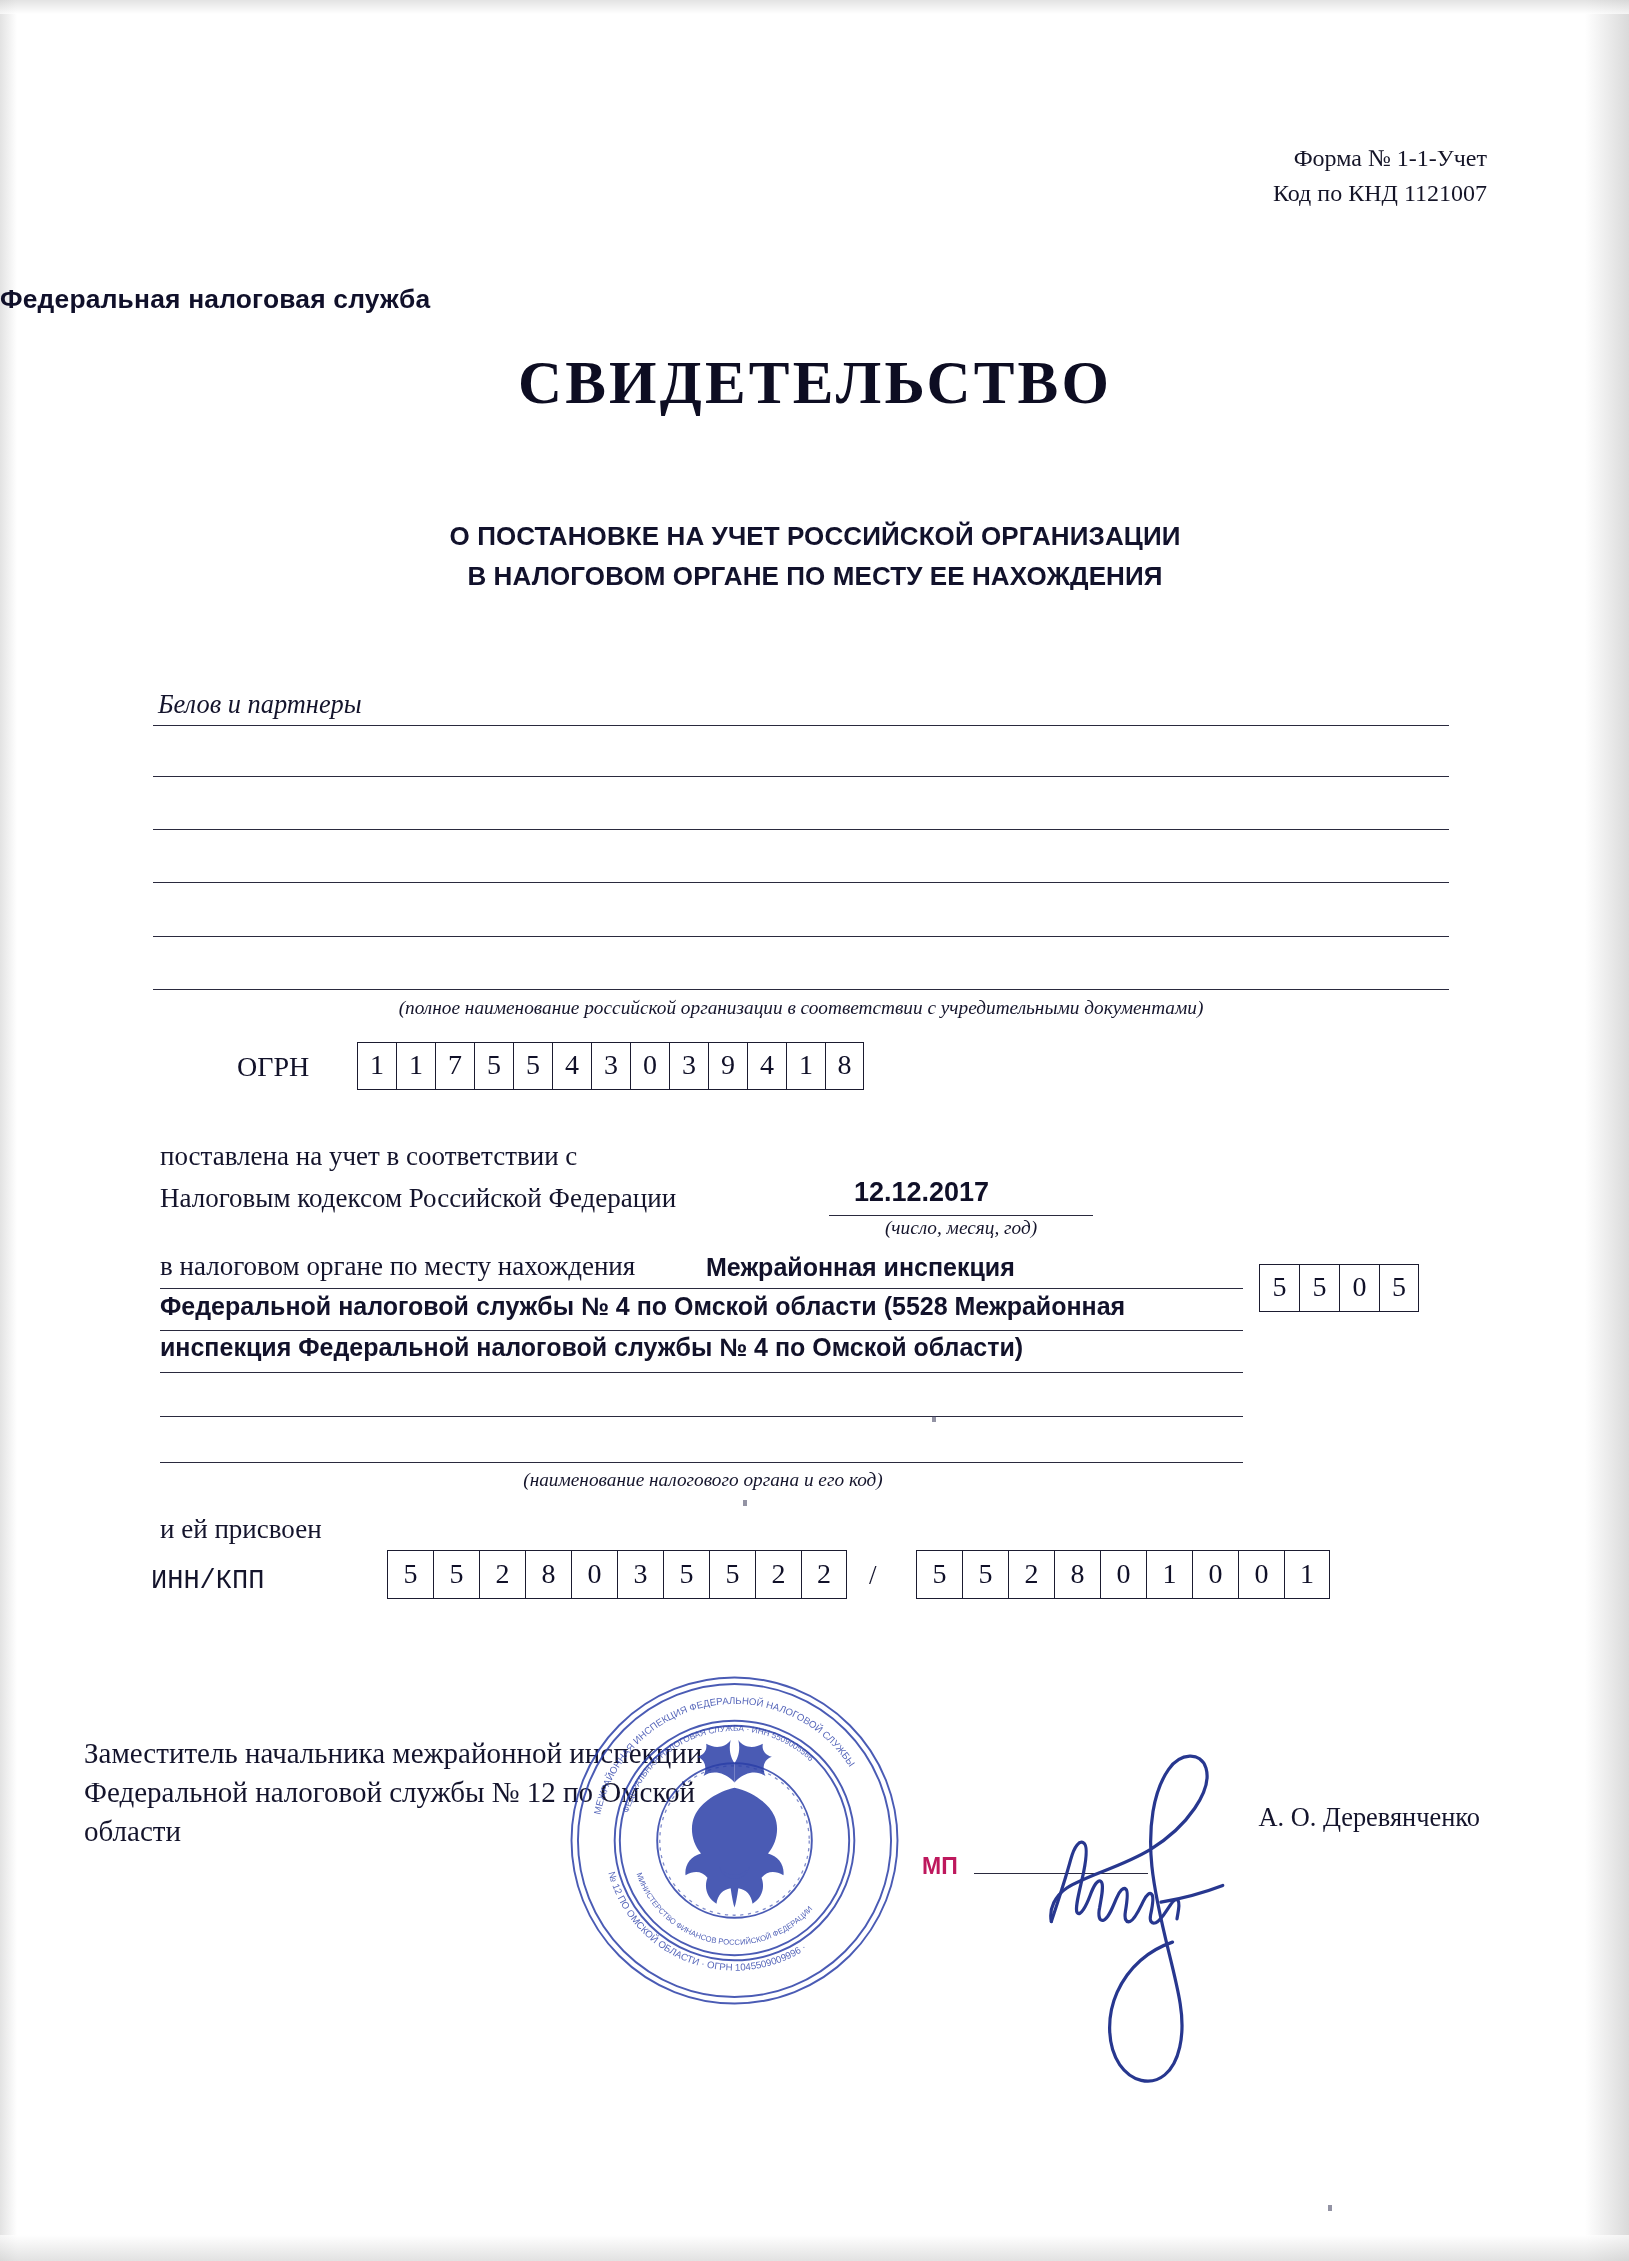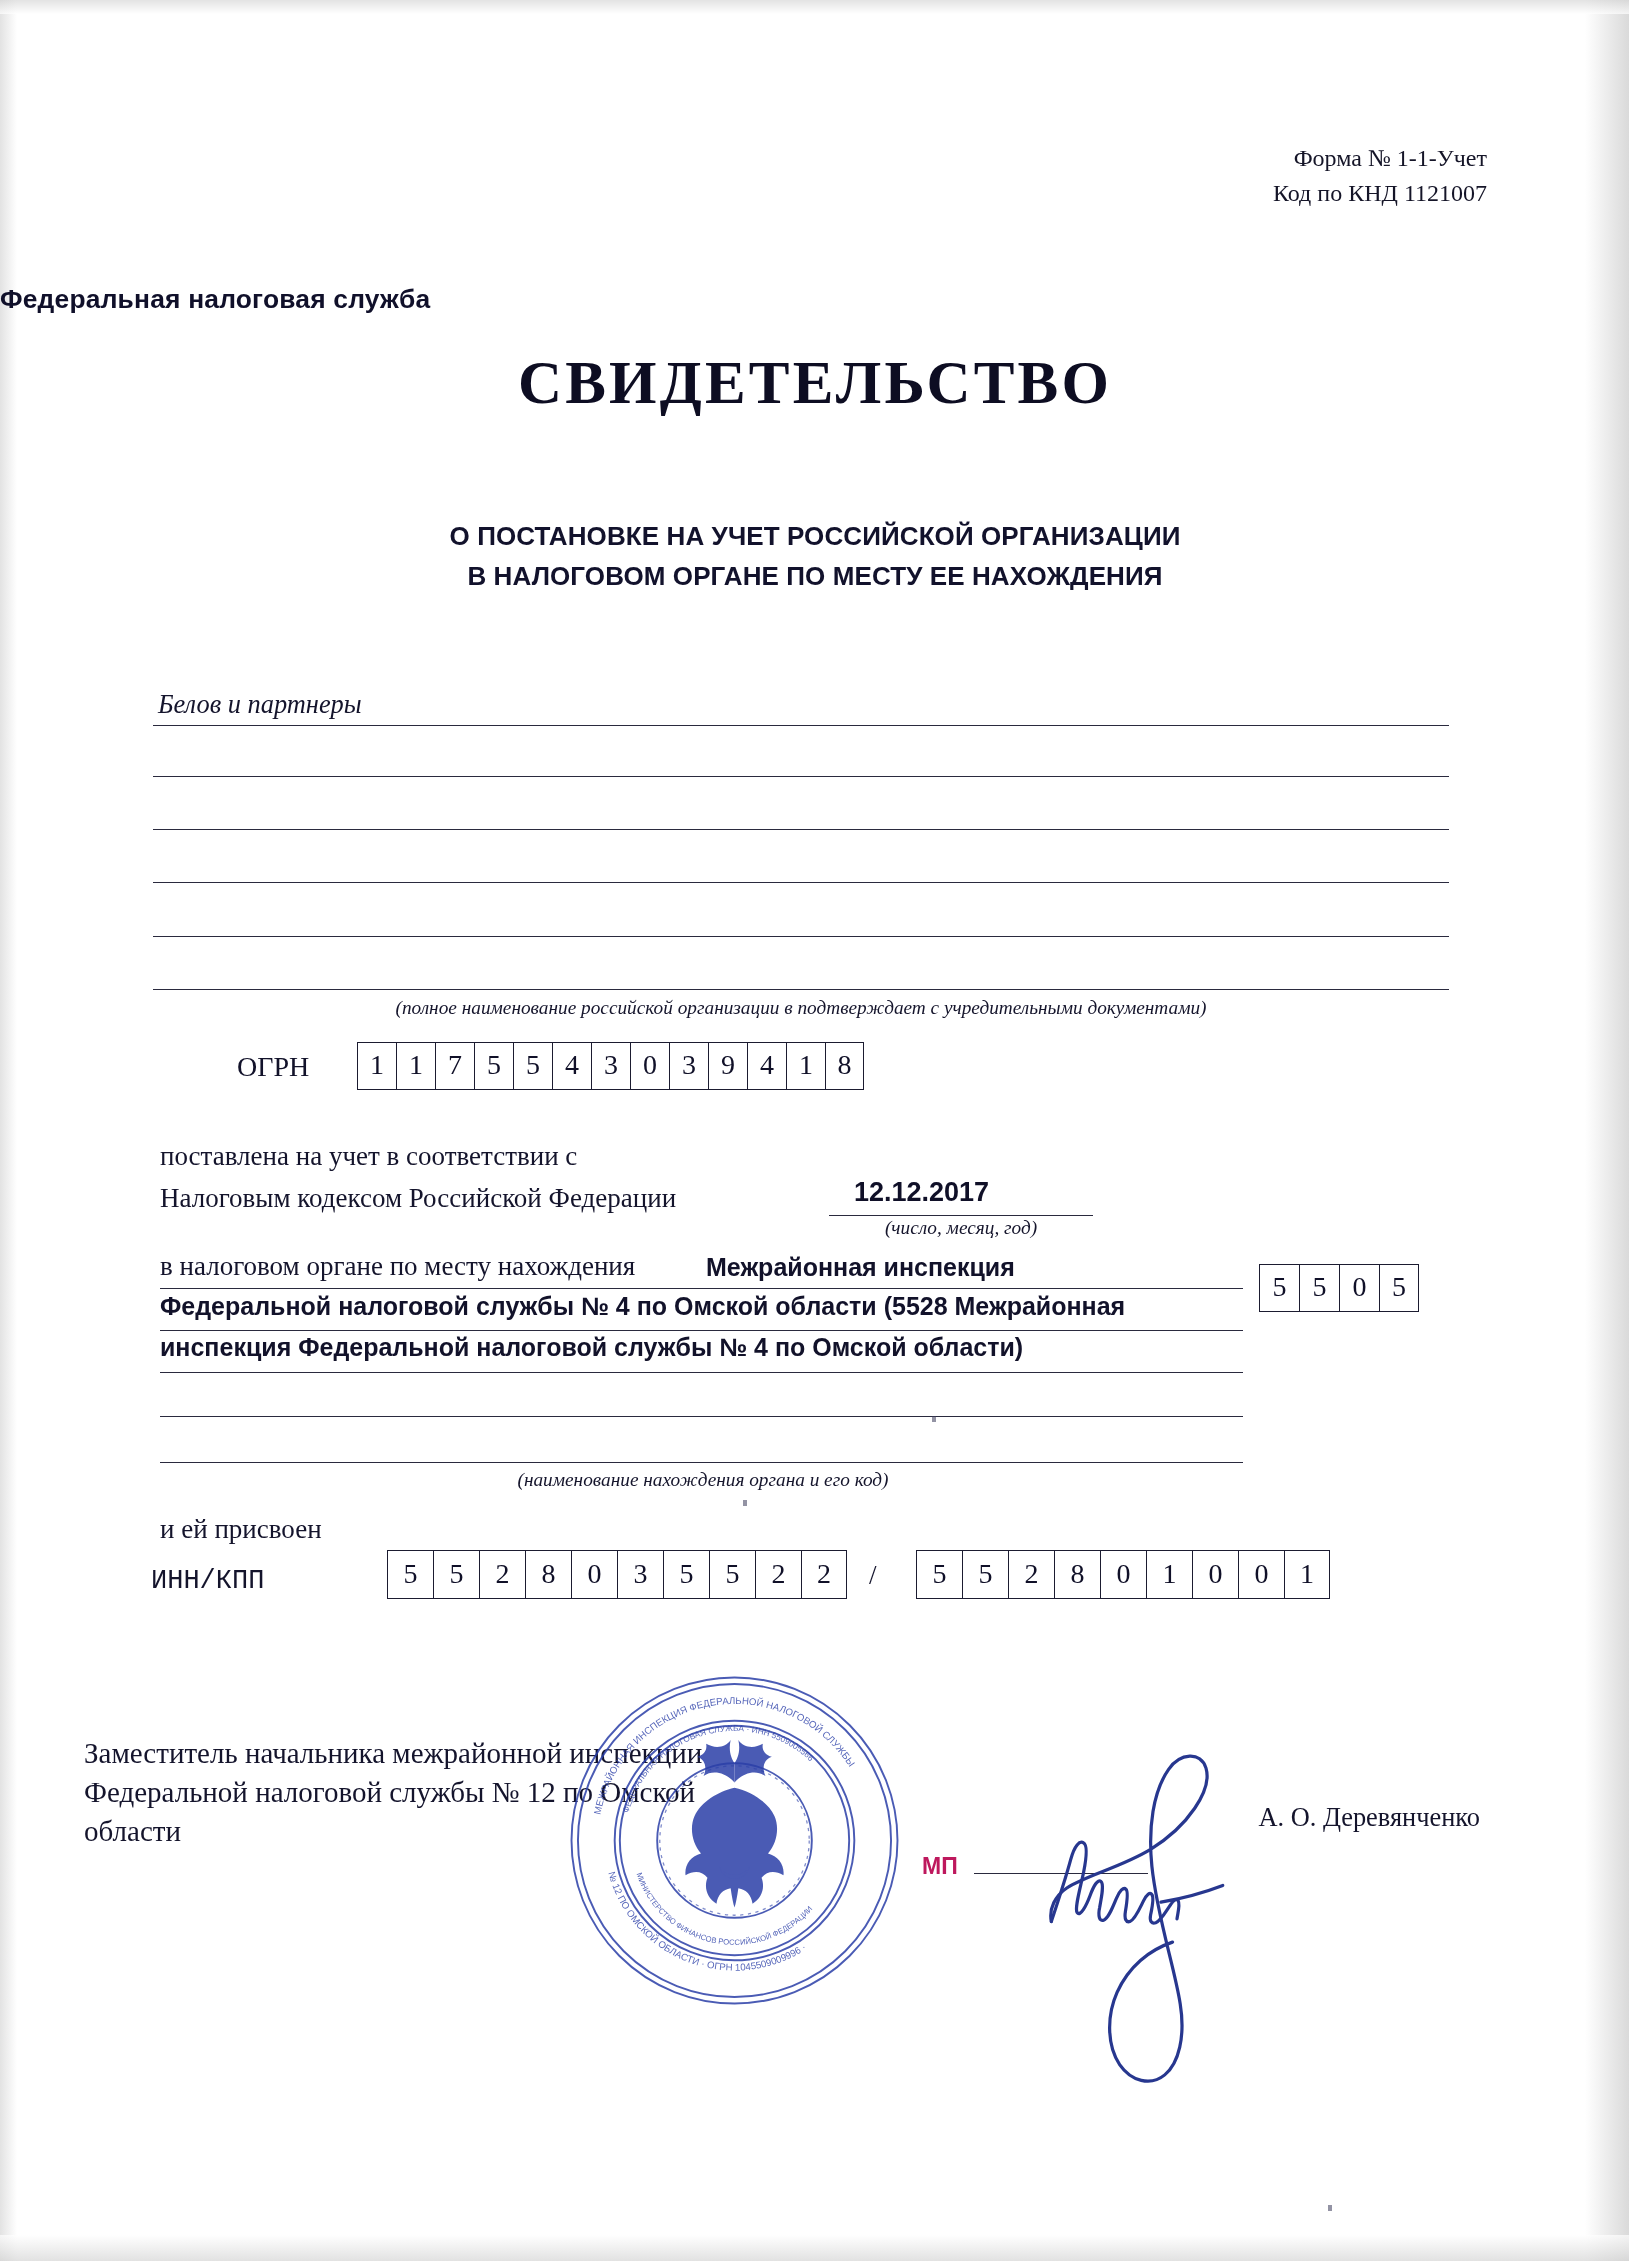--- a/index.html
+++ b/index.html
@@ -245,21 +245,21 @@
 
   <div class="org-name">Белов и партнеры</div>
 
   <div class="rule" style="left:153px; top:725px; width:1296px;"></div>
   <div class="rule" style="left:153px; top:776px; width:1296px;"></div>
   <div class="rule" style="left:153px; top:829px; width:1296px;"></div>
   <div class="rule" style="left:153px; top:882px; width:1296px;"></div>
   <div class="rule" style="left:153px; top:936px; width:1296px;"></div>
   <div class="rule" style="left:153px; top:989px; width:1296px;"></div>
 
-  <div class="caption" style="left:153px; top:997px; width:1296px;">(полное наименование российской организации в подтверждает с учредительными документами)</div>
+  <div class="caption" style="left:153px; top:997px; width:1296px;">(полное наименование российской организации в соответствии с учредительными документами)</div>
 
   <div class="ogrn-label">ОГРН</div>
   <div class="boxes" id="ogrn-boxes" style="left:357px; top:1042px; height:48px;">
       <div class="cell" style="width: 39px; height: 48px; line-height: 44px;">1</div>
       <div class="cell" style="width: 39px; height: 48px; line-height: 44px;">1</div>
       <div class="cell" style="width: 39px; height: 48px; line-height: 44px;">7</div>
       <div class="cell" style="width: 39px; height: 48px; line-height: 44px;">5</div>
       <div class="cell" style="width: 39px; height: 48px; line-height: 44px;">5</div>
       <div class="cell" style="width: 39px; height: 48px; line-height: 44px;">4</div>
       <div class="cell" style="width: 39px; height: 48px; line-height: 44px;">3</div>
@@ -291,21 +291,21 @@
   <div class="rule" style="left:160px; top:1416px; width:1083px;"></div>
   <div class="rule" style="left:160px; top:1462px; width:1083px;"></div>
 
   <div class="boxes" id="office-code-boxes" style="left:1259px; top:1264px; height:48px;">
       <div class="cell" style="width: 40px; height: 48px; line-height: 44px;">5</div>
       <div class="cell" style="width: 40px; height: 48px; line-height: 44px;">5</div>
       <div class="cell" style="width: 40px; height: 48px; line-height: 44px;">0</div>
       <div class="cell" style="width: 40px; height: 48px; line-height: 44px;">5</div>
     </div>
 
-  <div class="caption" style="left:258px; top:1469px; width:890px;">(наименование нахождения органа и его код)</div>
+  <div class="caption" style="left:258px; top:1469px; width:890px;">(наименование налогового органа и его код)</div>
 
   <div class="body-text" style="left:160px; top:1514px;">и ей присвоен</div>
   <div class="body-text" style="left:151px; top:1566px;font-family:Liberation Mono, monospace;">ИНН/КПП</div>
 
   <div class="boxes" id="inn-boxes" style="left:387px; top:1550px; height:49px;">
       <div class="cell" style="width: 46px; height: 49px; line-height: 45px;">5</div>
       <div class="cell" style="width: 46px; height: 49px; line-height: 45px;">5</div>
       <div class="cell" style="width: 46px; height: 49px; line-height: 45px;">2</div>
       <div class="cell" style="width: 46px; height: 49px; line-height: 45px;">8</div>
       <div class="cell" style="width: 46px; height: 49px; line-height: 45px;">0</div>

